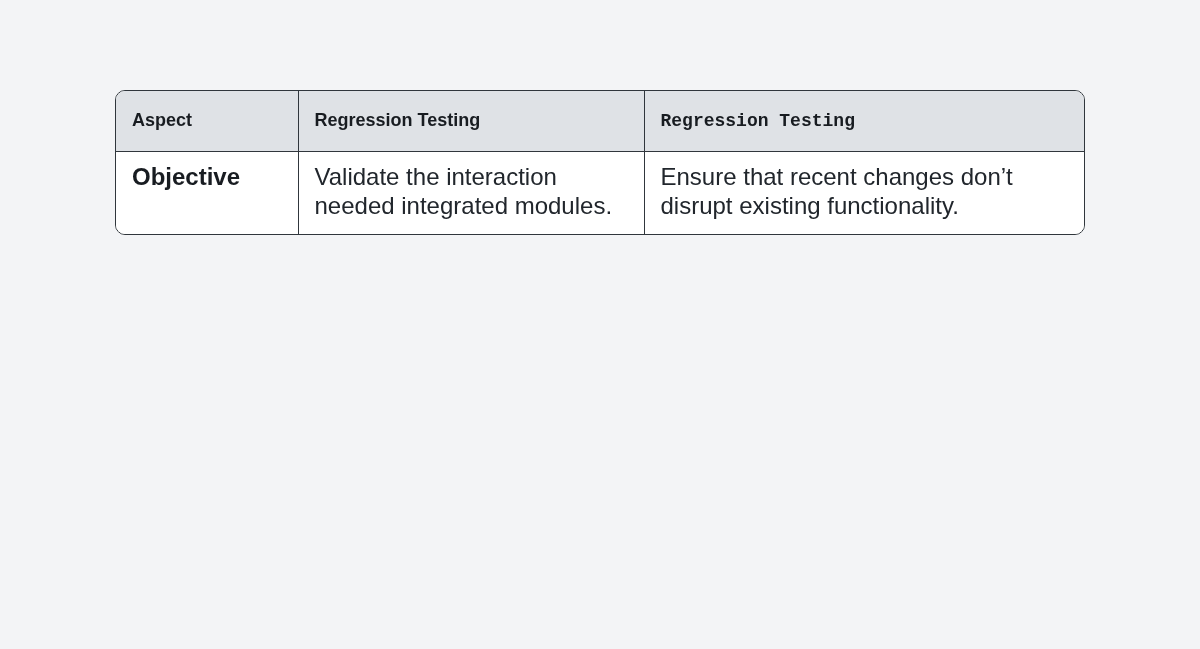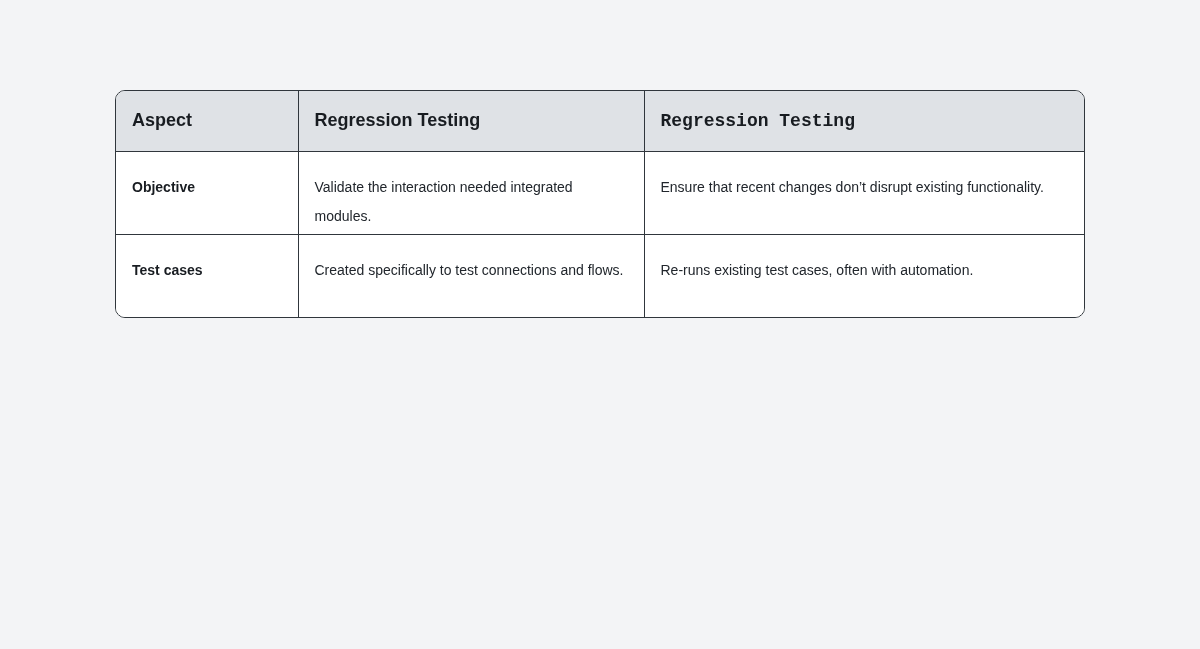--- a/index.html
+++ b/index.html
@@ -45,22 +45,22 @@
     font-weight: bold;
     color: #181c21;
     border-bottom: 1px solid #30363c;
     border-right: 1px solid #30363c;
   }
   th:last-child { border-right: none; font-family: Liberation Mono, monospace; }
 
   td {
     height: 83px;
     vertical-align: top;
-    padding: 21px 16px 0 16px;
-    font-size: 14px;
+    padding: 10px 16px 0 16px;
+    font-size: 24px;
     line-height: 29px;
     color: #21262c;
     background: #ffffff;
     border-bottom: 1px solid #30363c;
     border-right: 1px solid #30363c;
   }
   td:last-child { border-right: none; }
   tr:last-child td { border-bottom: none; }
 
   td.aspect {
@@ -85,21 +85,16 @@
           <th>Regression Testing</th>
           <th>Regression Testing</th>
         </tr>
       </thead>
       <tbody>
         <tr>
           <td class="aspect">Objective</td>
           <td>Validate the interaction needed integrated modules.</td>
           <td>Ensure that recent changes don’t disrupt existing functionality.</td>
         </tr>
-        <tr>
-          <td class="aspect">Test cases</td>
-          <td>Created specifically to test connections and flows.</td>
-          <td>Re-runs existing test cases, often with automation.</td>
-        </tr>
       </tbody>
     </table>
   </div>
 </div>
 
 </body></html>

